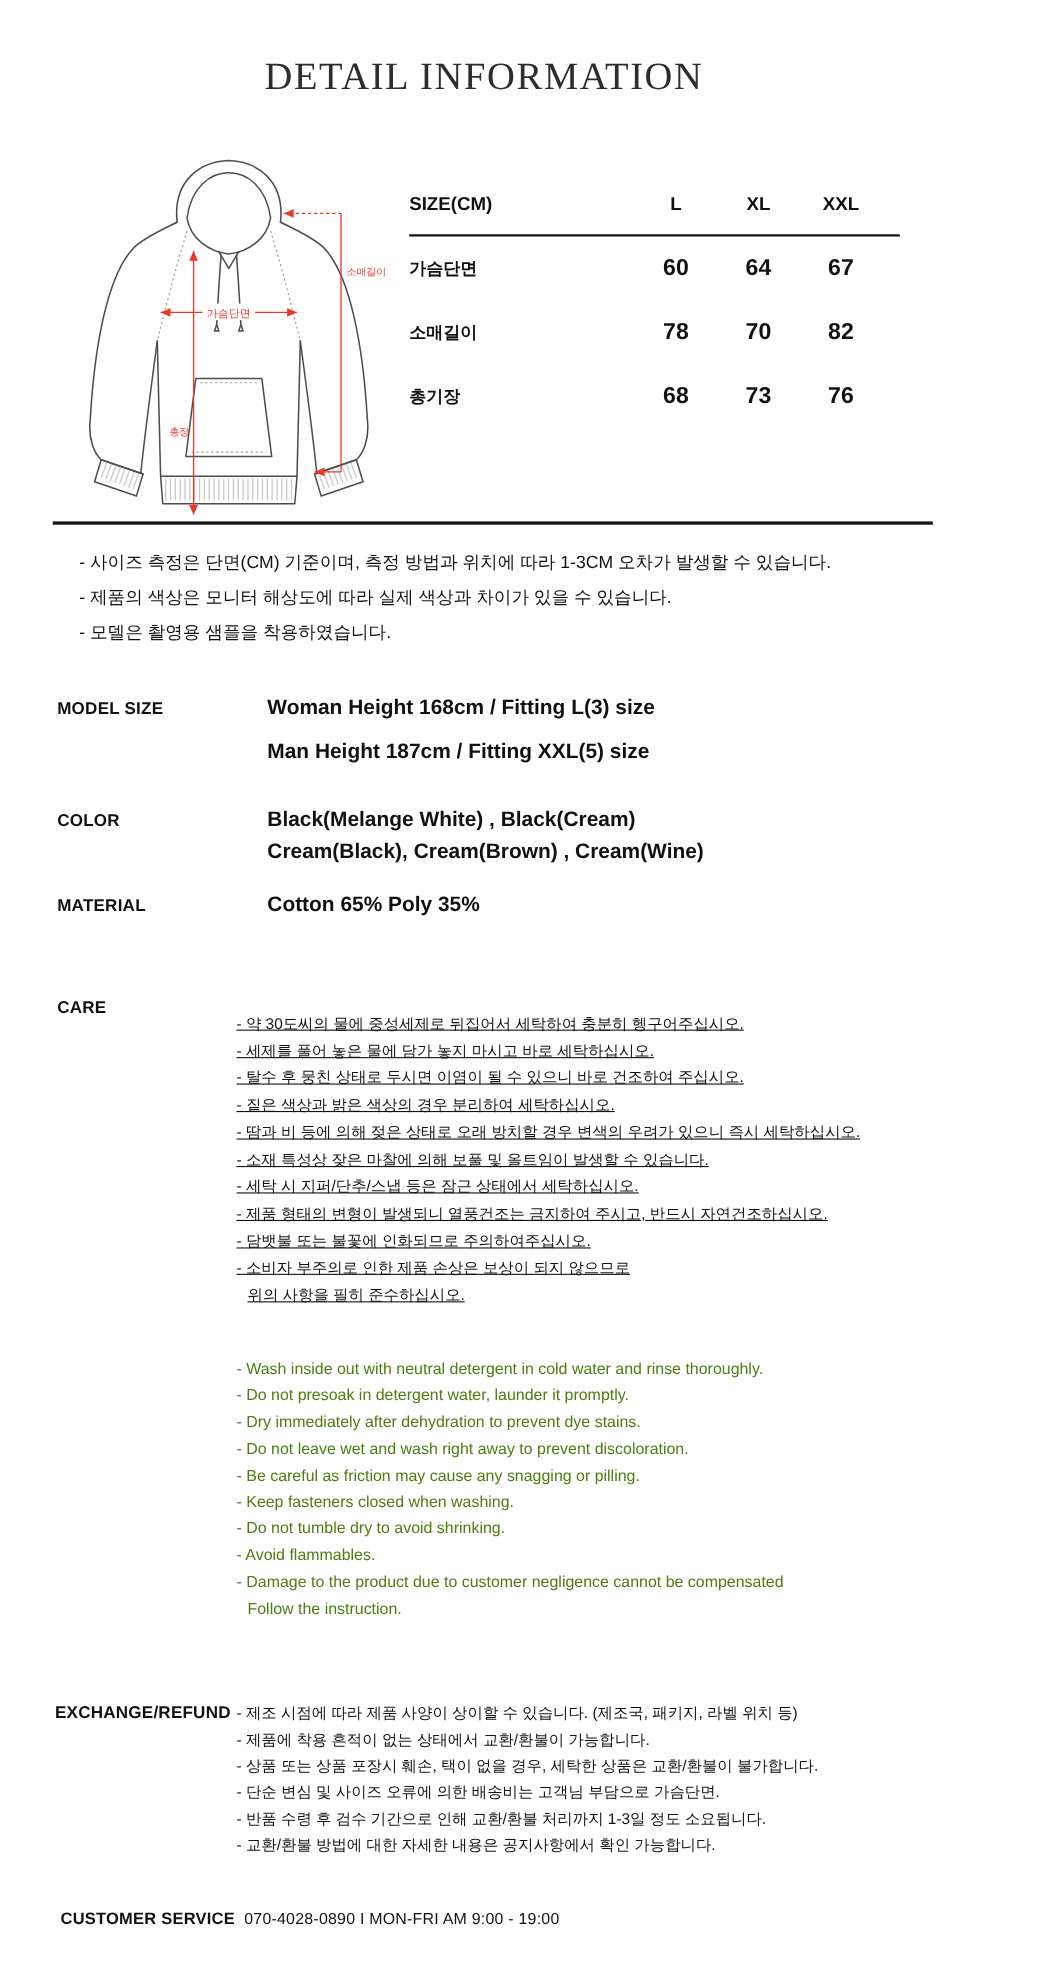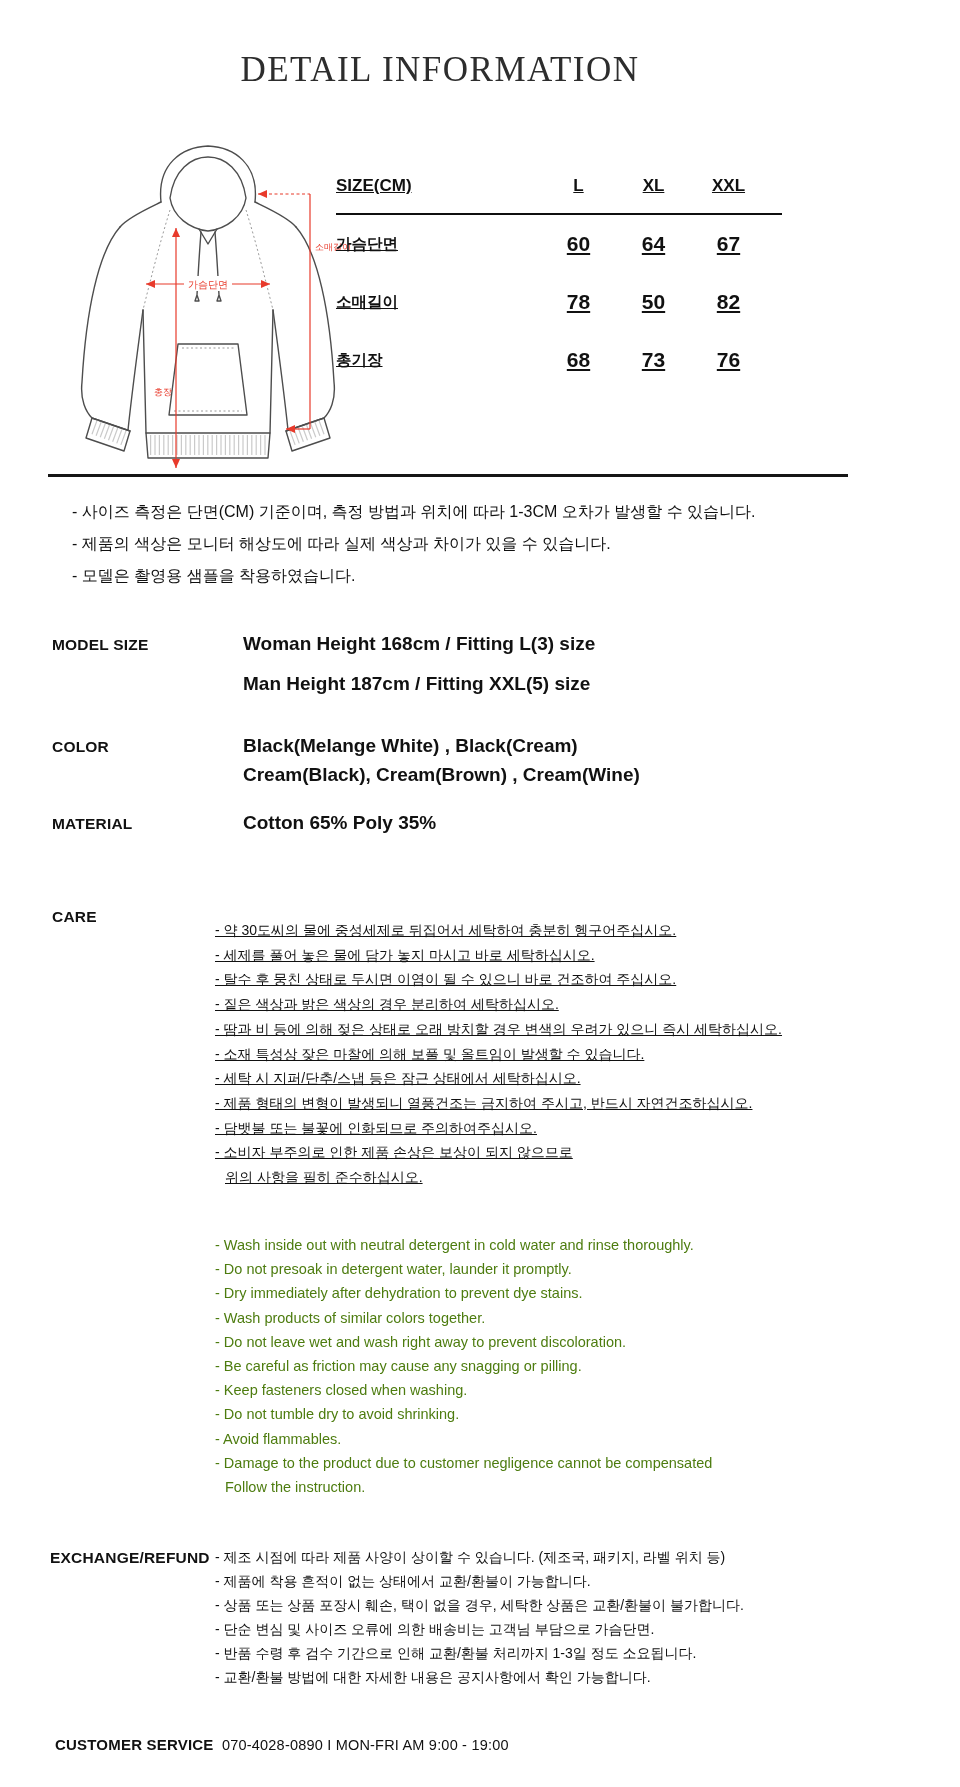--- a/index.html
+++ b/index.html
@@ -7,21 +7,21 @@
     position:relative; width:848px; height:1787px; background:#ffffff;
     color:#111; font-family:"Liberation Sans","DejaVu Sans",sans-serif;
     overflow:hidden;
   }
   .title {
     position:absolute; top:50px; left:0; width:880px; text-align:center;
     font-family:"Liberation Serif","DejaVu Serif",serif;
     font-size:35px; letter-spacing:1.5px; color:#2d2d2d; white-space:nowrap;
   }
   
-  .size-table { position:absolute; left:336px; top:148px; width:446px;text-decoration:underline; }
+  .size-table { position:absolute; left:372px; top:148px; width:446px; }
   .st-grid { display:grid; grid-template-columns:205px 75px 75px 75px; align-items:center; }
   .st-header { padding-top:18px; height:40px; }
   .st-h { font-weight:bold; font-size:17px; }
   .st-c { text-align:center; }
   .st-rule { height:2px; background:#0f0f0f; margin-top:7px; }
   .st-row { height:58px; }
   .st-label { font-weight:bold; font-size:15.5px; }
   .st-val { font-weight:bold; font-size:21px; text-align:center; }
   
   .divider { position:absolute; left:48px; top:474px; width:864px; height:3px; background:#161616; }
@@ -124,21 +124,21 @@
     <div class="st-rule"></div>
     <div class="st-grid st-row">
       <span class="st-label">가슴단면</span>
       <span class="st-val">60</span>
       <span class="st-val">64</span>
       <span class="st-val">67</span>
     </div>
     <div class="st-grid st-row">
       <span class="st-label">소매길이</span>
       <span class="st-val">78</span>
-      <span class="st-val">50</span>
+      <span class="st-val">70</span>
       <span class="st-val">82</span>
     </div>
     <div class="st-grid st-row">
       <span class="st-label">총기장</span>
       <span class="st-val">68</span>
       <span class="st-val">73</span>
       <span class="st-val">76</span>
     </div>
   </div>
 
@@ -176,21 +176,20 @@
       <div class="line">- 세탁 시 지퍼/단추/스냅 등은 잠근 상태에서 세탁하십시오.</div>
       <div class="line">- 제품 형태의 변형이 발생되니 열풍건조는 금지하여 주시고, 반드시 자연건조하십시오.</div>
       <div class="line">- 담뱃불 또는 불꽃에 인화되므로 주의하여주십시오.</div>
       <div class="line">- 소비자 부주의로 인한 제품 손상은 보상이 되지 않으므로</div>
       <div class="line cont">위의 사항을 필히 준수하십시오.</div>
     </div>
   <div class="care-en list">
       <div class="line">- Wash inside out with neutral detergent in cold water and rinse thoroughly.</div>
       <div class="line">- Do not presoak in detergent water, launder it promptly.</div>
       <div class="line">- Dry immediately after dehydration to prevent dye stains.</div>
-      <div class="line">- Wash products of similar colors together.</div>
       <div class="line">- Do not leave wet and wash right away to prevent discoloration.</div>
       <div class="line">- Be careful as friction may cause any snagging or pilling.</div>
       <div class="line">- Keep fasteners closed when washing.</div>
       <div class="line">- Do not tumble dry to avoid shrinking.</div>
       <div class="line">- Avoid flammables.</div>
       <div class="line">- Damage to the product due to customer negligence cannot be compensated</div>
       <div class="line cont">Follow the instruction.</div>
     </div>
 
   <div class="sec-label" style="left:50px; top:1549px;">EXCHANGE/REFUND</div>

